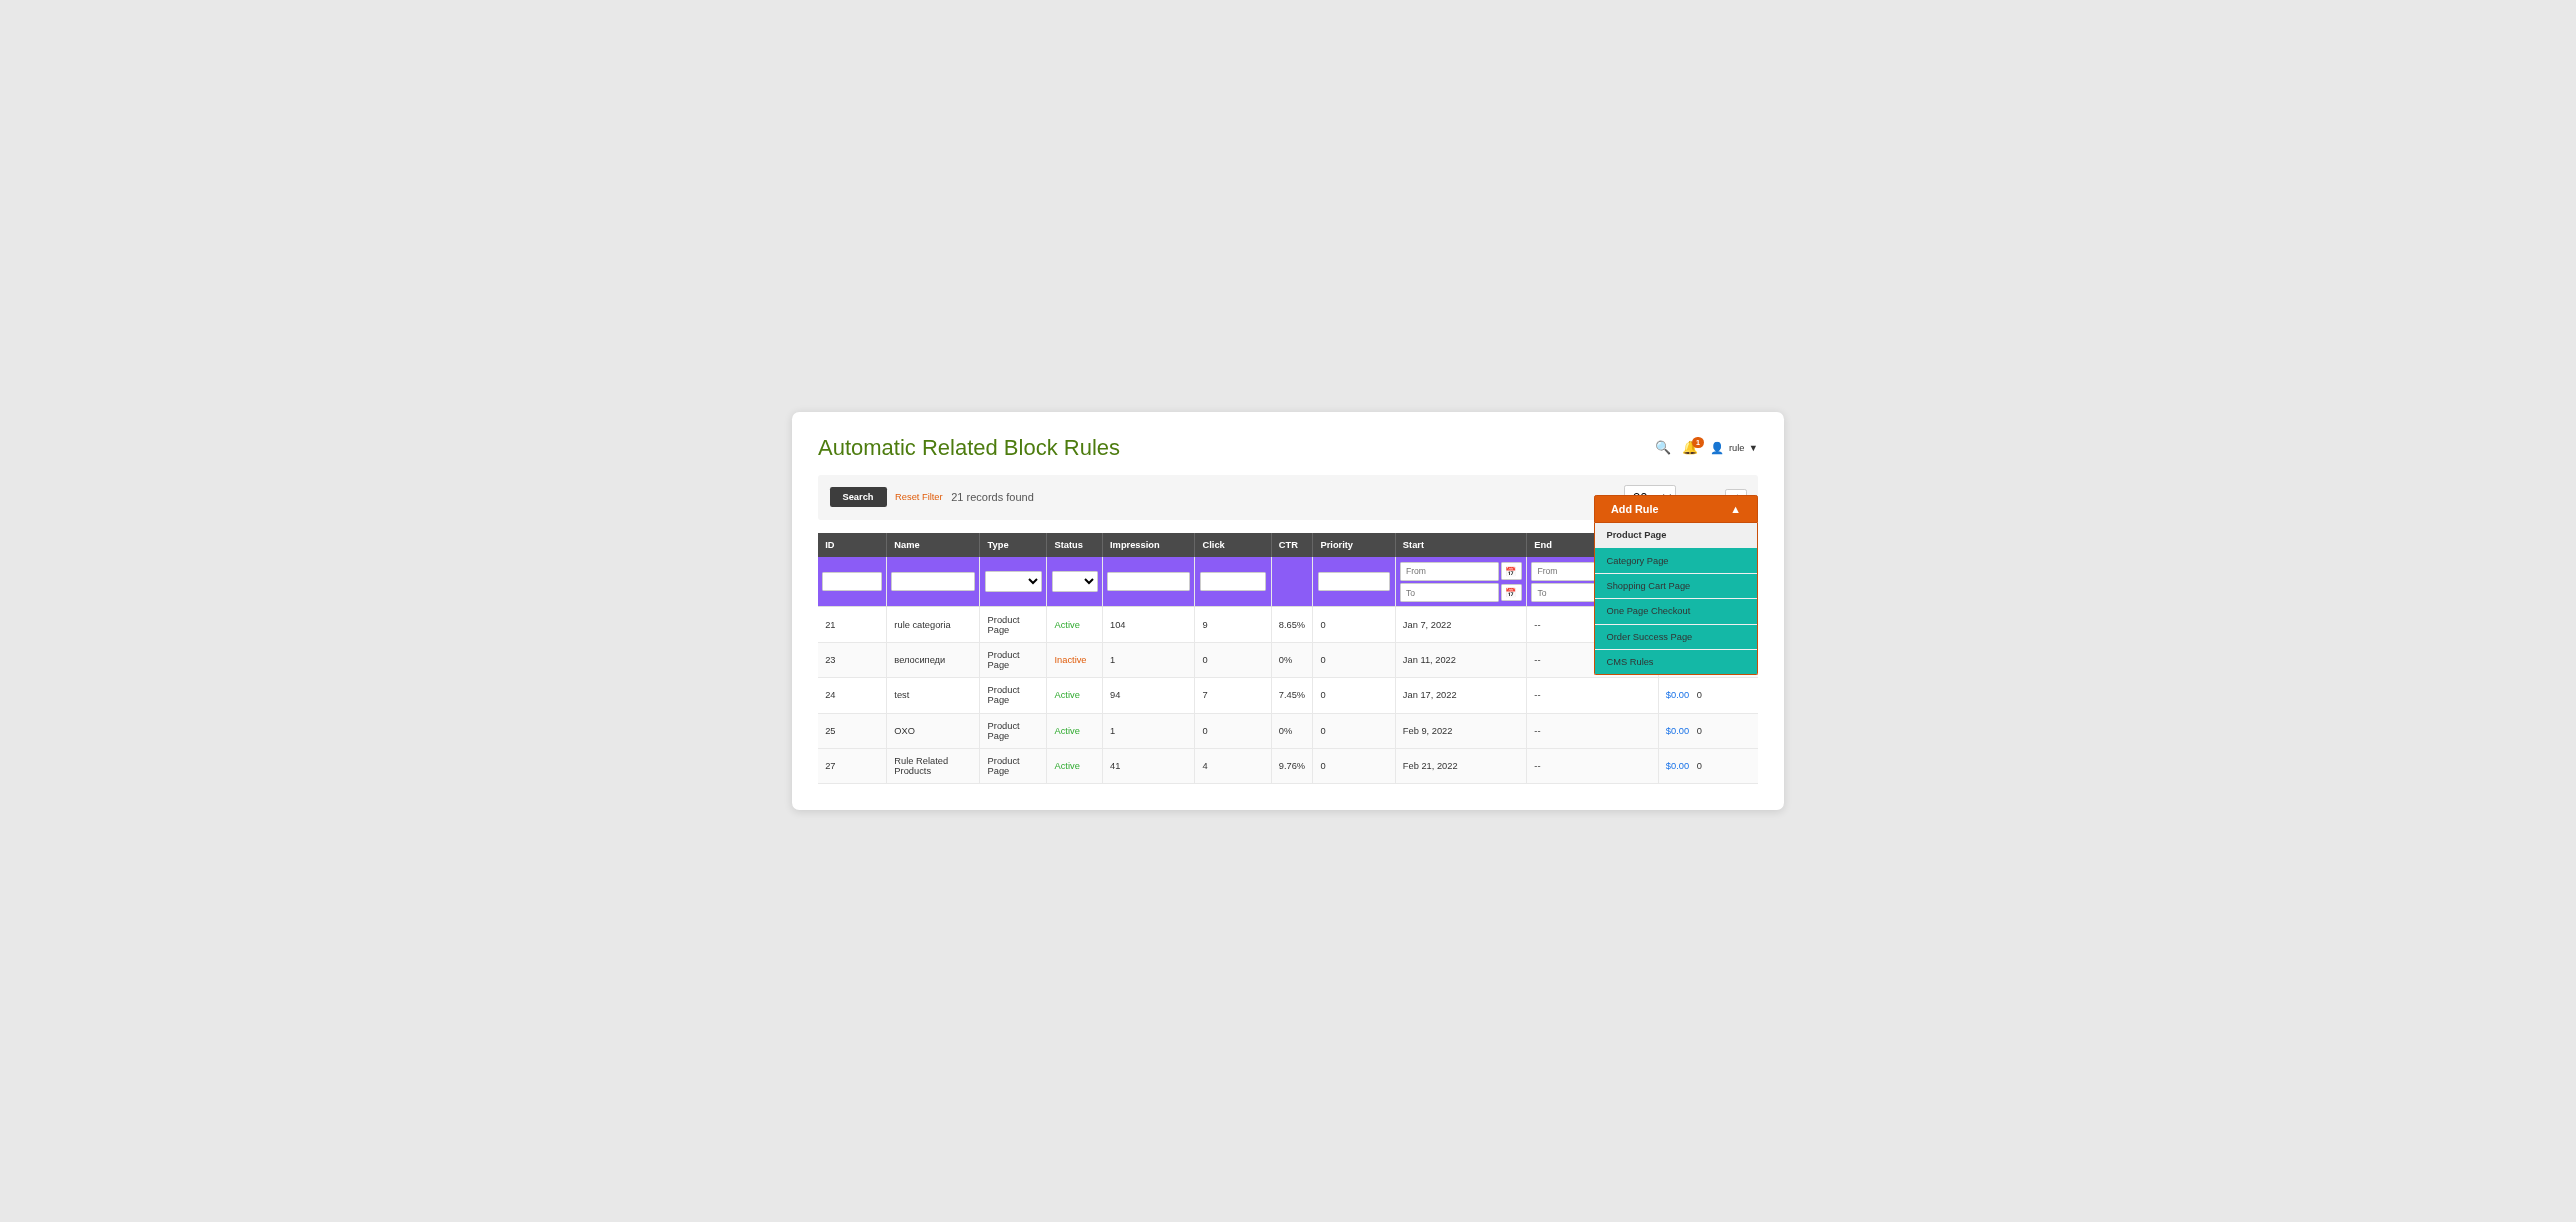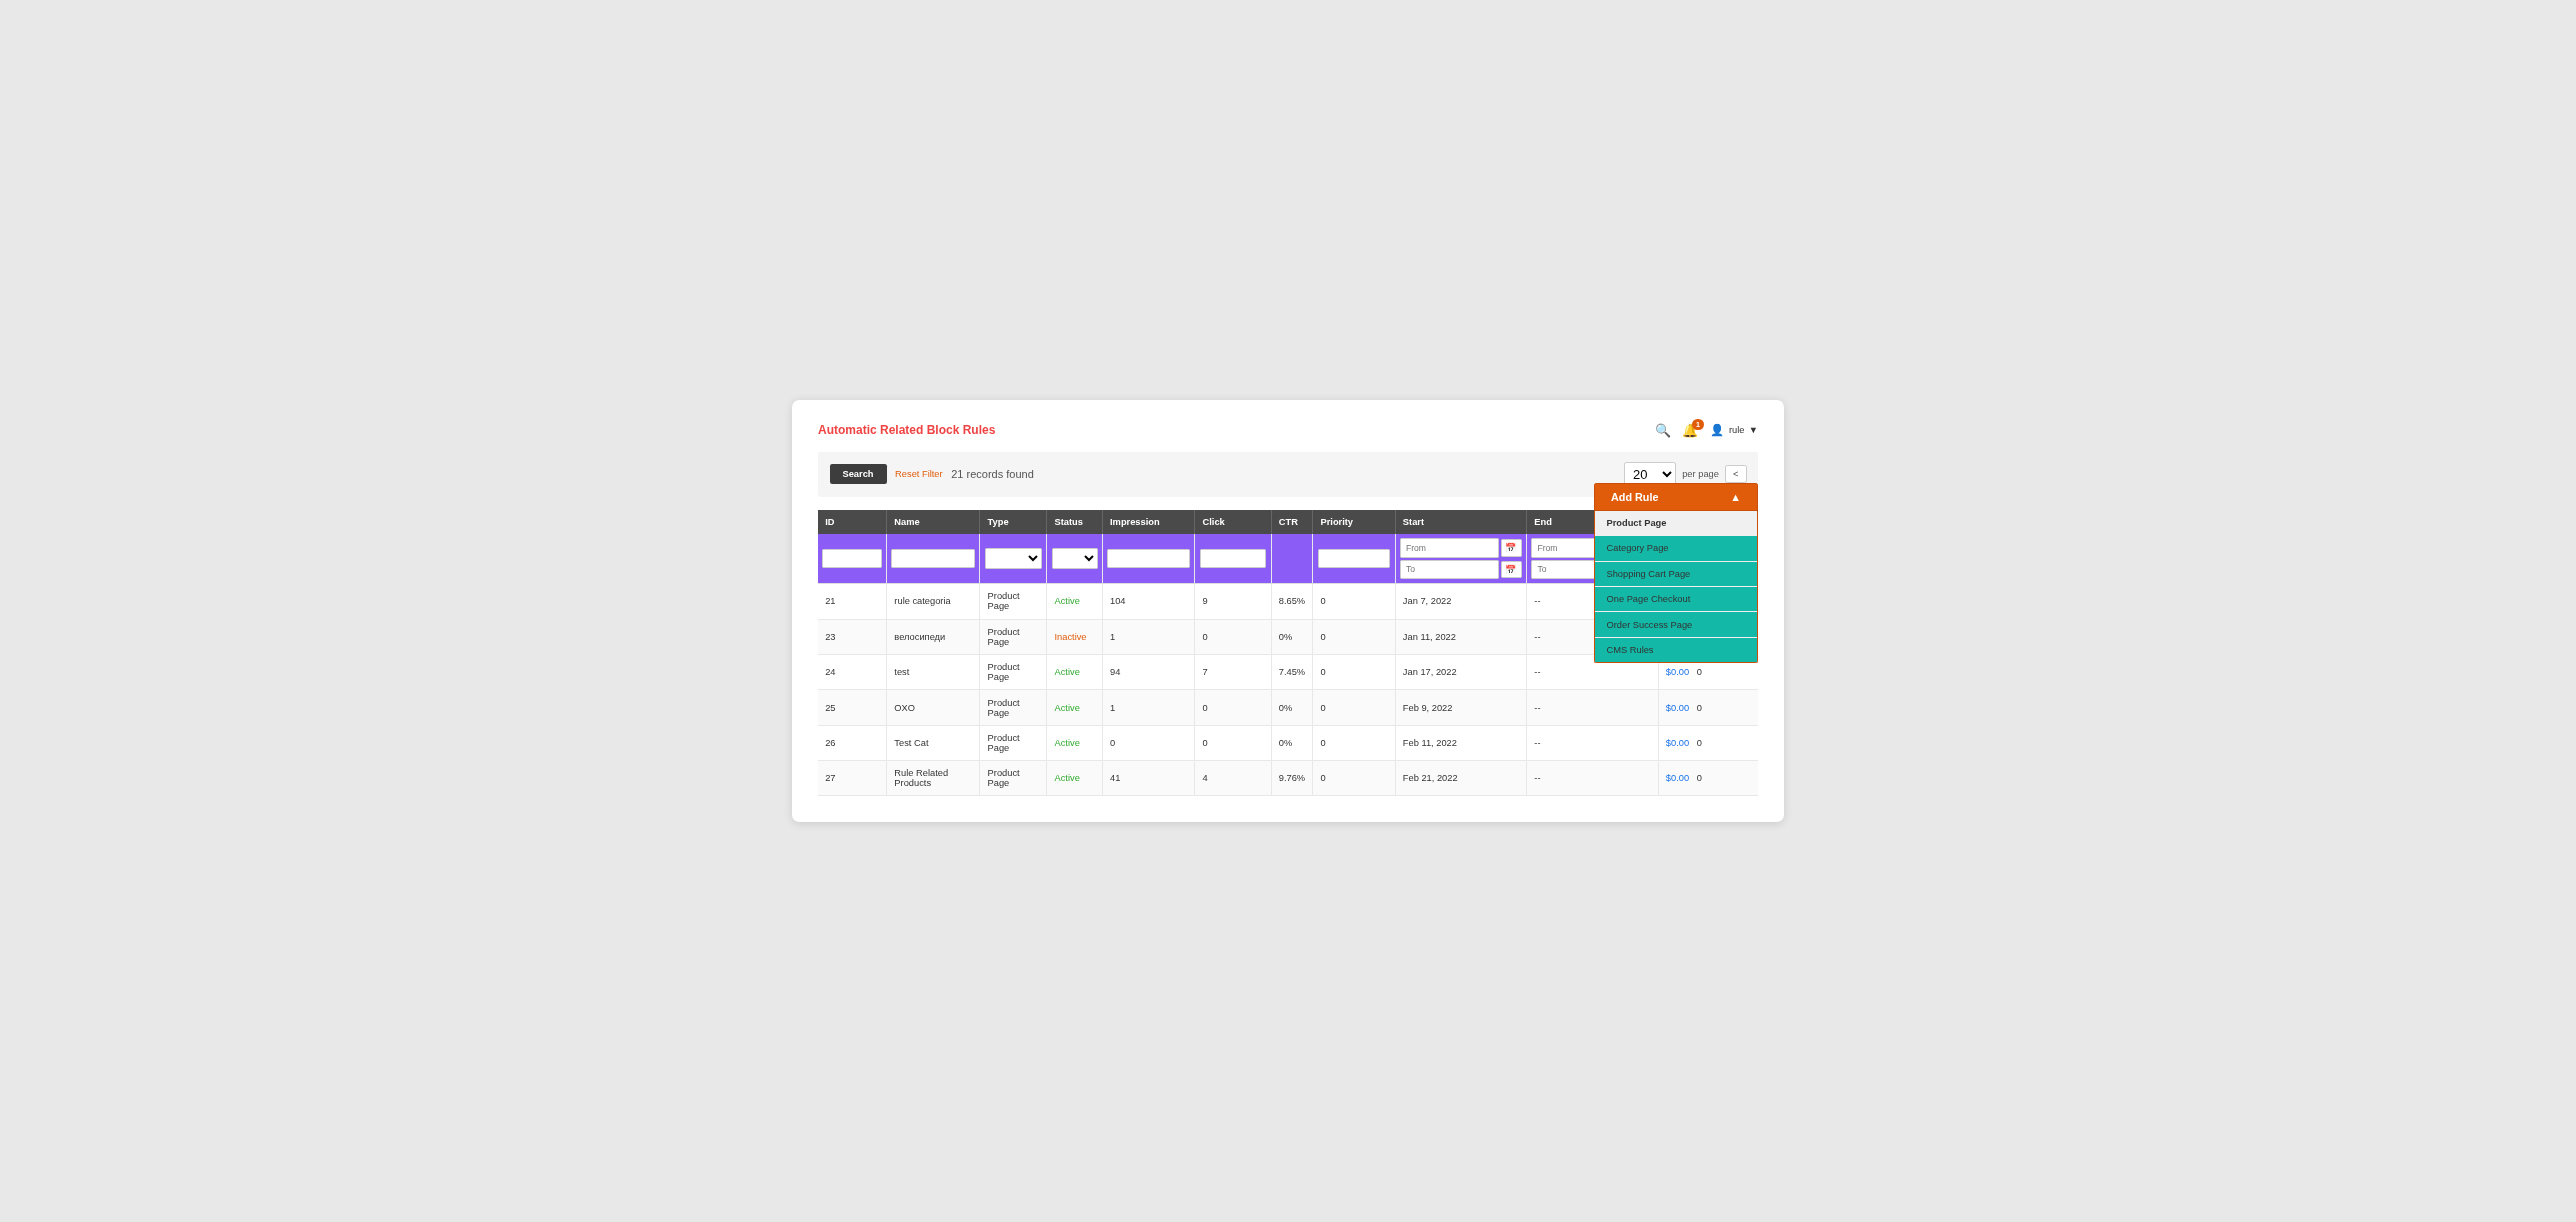--- a/index.html
+++ b/index.html
@@ -23,23 +23,23 @@
       max-width: 100%;
       position: relative;
     }
     .top-bar {
       display: flex;
       align-items: center;
       justify-content: space-between;
       margin-bottom: 14.4px;
     }
     .page-title {
-      font-size: 12px;
-      font-weight: 700;
-      color: #ef4444;
+      font-size: 22px;
+      font-weight: 400;
+      color: #4d7c0f;
     }
     .top-actions {
       display: flex;
       align-items: center;
       gap: 11.5px;
     }
     .search-icon-btn {
       background: none;
       border: none;
       cursor: pointer;
@@ -447,33 +447,20 @@
       <td>Product Page</td>
       <td><span class="status-active">Active</span></td>
       <td>1</td>
       <td>0</td>
       <td>0%</td>
       <td>0</td>
       <td>Feb 9, 2022</td>
       <td>--</td>
       <td><a href="#" class="revenue-link">$0.00</a>&nbsp;&nbsp;&nbsp;0</td>
     </tr>
-          <tr style="background: rgb(255, 255, 255);">
-      <td>26</td>
-      <td>Test Cat</td>
-      <td>Product Page</td>
-      <td><span class="status-active">Active</span></td>
-      <td>0</td>
-      <td>0</td>
-      <td>0%</td>
-      <td>0</td>
-      <td>Feb 11, 2022</td>
-      <td>--</td>
-      <td><a href="#" class="revenue-link">$0.00</a>&nbsp;&nbsp;&nbsp;0</td>
-    </tr>
           <tr style="background: rgb(250, 250, 250);">
       <td>27</td>
       <td>Rule Related Products</td>
       <td>Product Page</td>
       <td><span class="status-active">Active</span></td>
       <td>41</td>
       <td>4</td>
       <td>9.76%</td>
       <td>0</td>
       <td>Feb 21, 2022</td>

